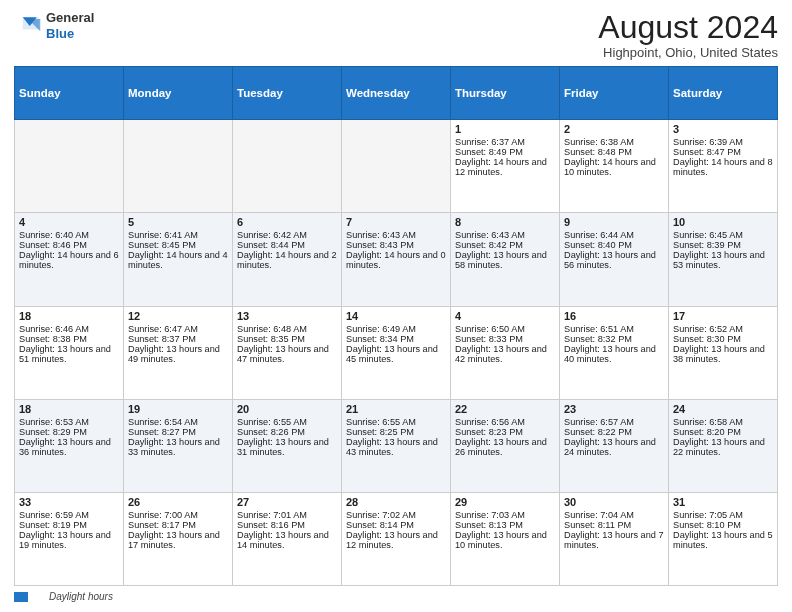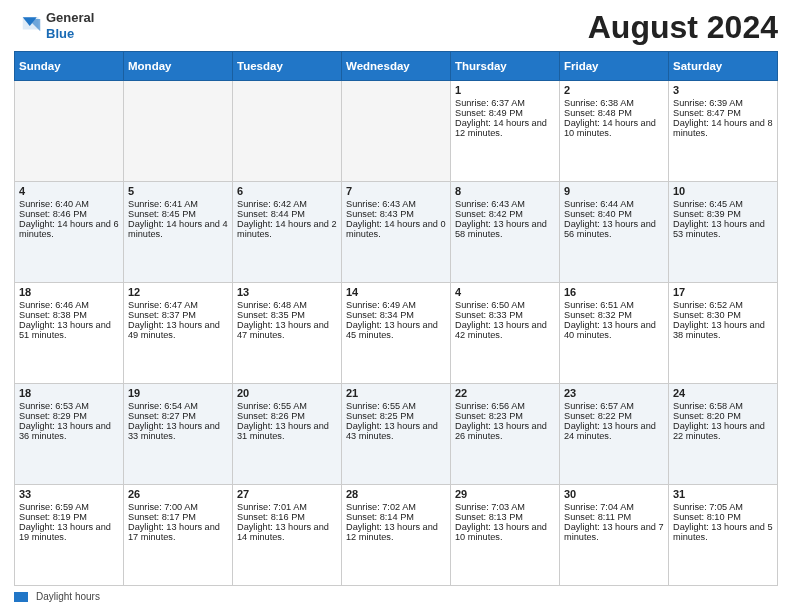--- a/index.html
+++ b/index.html
@@ -37,41 +37,41 @@
     .logo-blue { color: #1a6bb5; margin-top: 35px; }
     .logo-icon {
       width: 28px;
       height: 28px;
     }
     .title-block {
       text-align: right;
     }
     .month-title {
       font-size: 32px;
-      font-weight: bold;
+      font-weight: normal;
       color: #222;
       line-height: 1.1;
     }
     .location {
       font-size: 13px;
       color: #444;
     }
     .calendar {
       flex: 1;
       border: 1px solid #ccc;
       border-collapse: collapse;
       width: 100%;
       table-layout: fixed;
     }
     .calendar th {
       background-color: #2176c7;
       color: #fff;
       font-size: 11.5px;
       font-weight: bold;
-      padding: 8px 4px;
+      padding: 20px 4px;
       text-align: left;
       border: 1px solid #1a5fa0;
     }
     .calendar td {
       vertical-align: top;
       border: 1px solid #ccc;
       padding: 3px 4px;
       font-size: 9.2px;
       color: #222;
       height: 82px;
@@ -85,24 +85,25 @@
     }
     .day-num {
       font-size: 11px;
       font-weight: bold;
       display: block;
       margin-bottom: 2px;
     }
     .footer {
       display: flex;
       align-items: center;
-      gap: 8px;
+      gap: 21px;
       margin-top: 5px;
       font-size: 10px;
       color: #444;
+      font-style: italic;
     }
     .legend-box {
       width: 14px;
       height: 10px;
       background: #2176c7;
       display: inline-block;
     }
   </style>
 </head>
 <body>
@@ -115,20 +116,21 @@
         <polygon points="16,8 30,8 30,22" fill="#2176c7" opacity="0.6"></polygon>
         <polygon points="10,6 26,6 18,16" fill="#2176c7"></polygon>
       </svg>
       <div class="logo-text">
         <span class="logo-general">General</span><br>
         <span class="logo-blue">Blue</span>
       </div>
     </div>
     <div class="title-block">
       <div class="month-title">August 2024</div>
+      <div class="location">Highpoint, Ohio, United States</div>
     </div>
   </div>
 
   <table class="calendar">
     <thead>
       <tr>
       <th>Sunday</th>
           <th>Monday</th>
           <th>Tuesday</th>
           <th>Wednesday</th>

